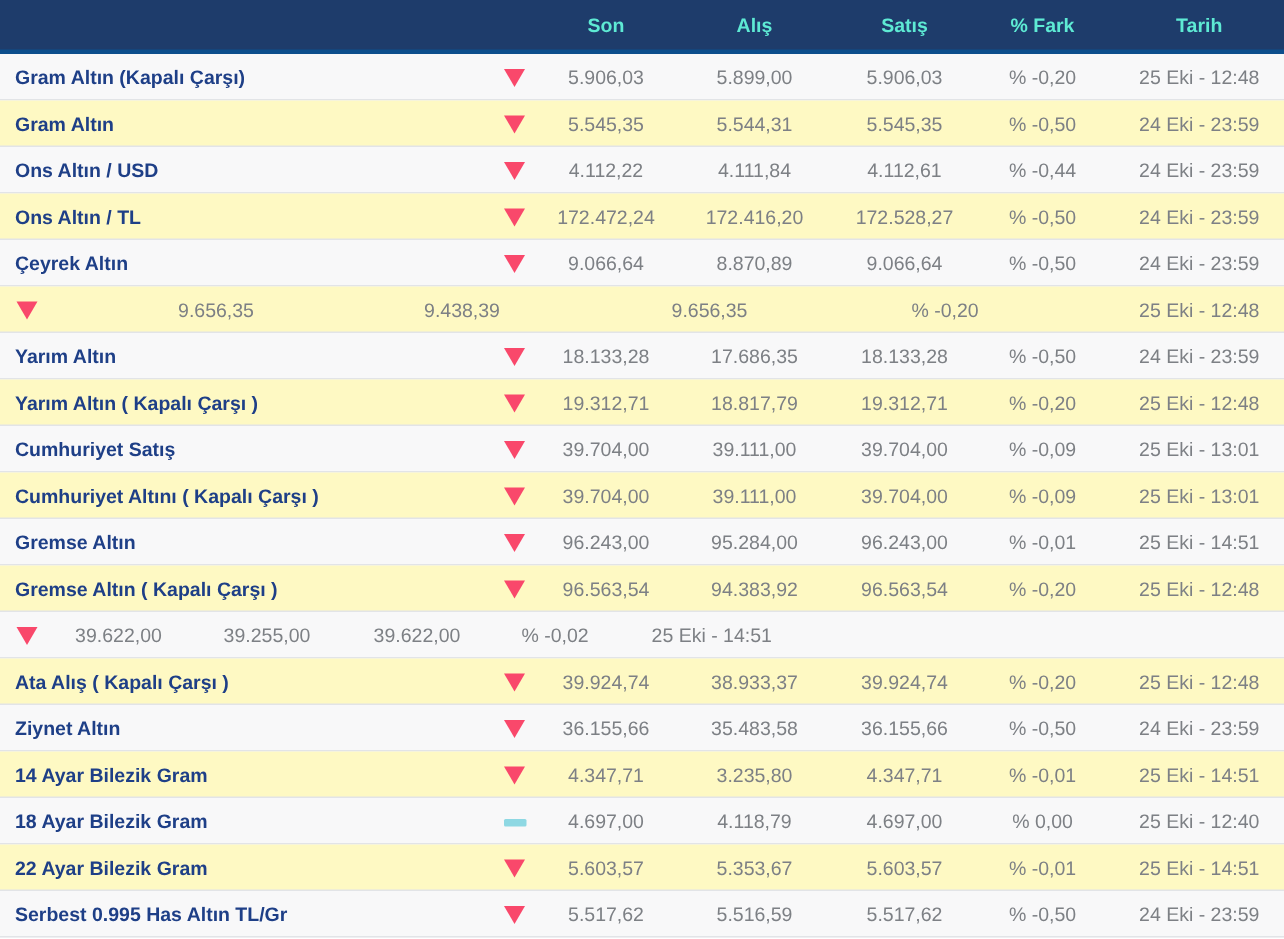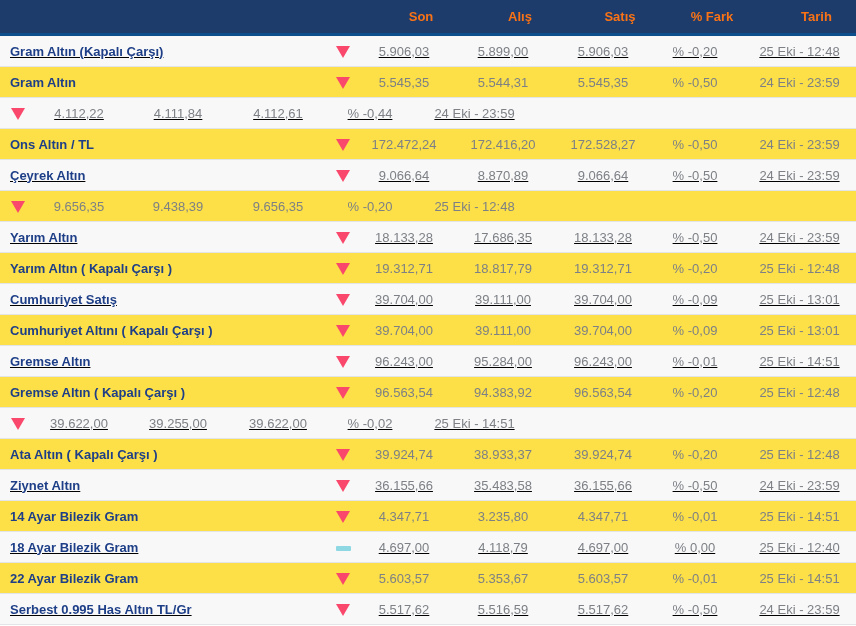--- a/index.html
+++ b/index.html
@@ -7,31 +7,30 @@
   body { font-family: "Liberation Sans", sans-serif; font-size: 13px; }
 
   .table { width: 856px; }
 
   .row, .header-row { display: flex; align-items: center; width: 856px; }
 
   .header-row {
     height: 36px;
     background: var(--header-bg, #1e3c6b);
     border-bottom: 3px solid var(--header-border, #0d4e8c);
-    color: #f97316;
+    color: #5eead4;
     font-weight: bold;
-    padding-left: 17px;
   }
 
   .row {
     height: 31px;
     border-bottom: 1px solid #e2e4e7;
   }
-  .row.odd  { background: #f8f8f9; text-decoration: underline; }
-  .row.even { background: #fde047; }
+  .row.odd  { background: #f8f8f9; }
+  .row.even { background: #fef9c3; justify-content: space-between; }
 
   .cell { flex: 0 0 auto; text-align: center; white-space: nowrap; overflow: hidden; }
 
   .c-name  { width: 325px; text-align: left; padding-left: 10px; }
   .c-ind   { width: 36px; }
   .c-son   { width: 86px; }
   .c-alis  { width: 112px; }
   .c-satis { width: 88px; }
   .c-fark  { width: 96px; }
   .c-tarih { width: 113px; }
@@ -81,20 +80,21 @@
       <div class="row even">
         <div class="cell c-name">Gram Altın</div>
         <div class="cell c-ind"><span class="trend down"></span></div>
         <div class="cell c-son num">5.545,35</div>
         <div class="cell c-alis num">5.544,31</div>
         <div class="cell c-satis num">5.545,35</div>
         <div class="cell c-fark">% -0,50</div>
         <div class="cell c-tarih">24 Eki - 23:59</div>
       </div>
       <div class="row odd">
+        <div class="cell c-name">Ons Altın / USD</div>
         <div class="cell c-ind"><span class="trend down"></span></div>
         <div class="cell c-son num">4.112,22</div>
         <div class="cell c-alis num">4.111,84</div>
         <div class="cell c-satis num">4.112,61</div>
         <div class="cell c-fark">% -0,44</div>
         <div class="cell c-tarih">24 Eki - 23:59</div>
       </div>
       <div class="row even">
         <div class="cell c-name">Ons Altın / TL</div>
         <div class="cell c-ind"><span class="trend down"></span></div>
@@ -177,21 +177,21 @@
       </div>
       <div class="row odd">
         <div class="cell c-ind"><span class="trend down"></span></div>
         <div class="cell c-son num">39.622,00</div>
         <div class="cell c-alis num">39.255,00</div>
         <div class="cell c-satis num">39.622,00</div>
         <div class="cell c-fark">% -0,02</div>
         <div class="cell c-tarih">25 Eki - 14:51</div>
       </div>
       <div class="row even">
-        <div class="cell c-name">Ata Altın ( Kapalı Çarşı )</div>
+        <div class="cell c-name">Ata Alış ( Kapalı Çarşı )</div>
         <div class="cell c-ind"><span class="trend down"></span></div>
         <div class="cell c-son num">39.924,74</div>
         <div class="cell c-alis num">38.933,37</div>
         <div class="cell c-satis num">39.924,74</div>
         <div class="cell c-fark">% -0,20</div>
         <div class="cell c-tarih">25 Eki - 12:48</div>
       </div>
       <div class="row odd">
         <div class="cell c-name">Ziynet Altın</div>
         <div class="cell c-ind"><span class="trend down"></span></div>

